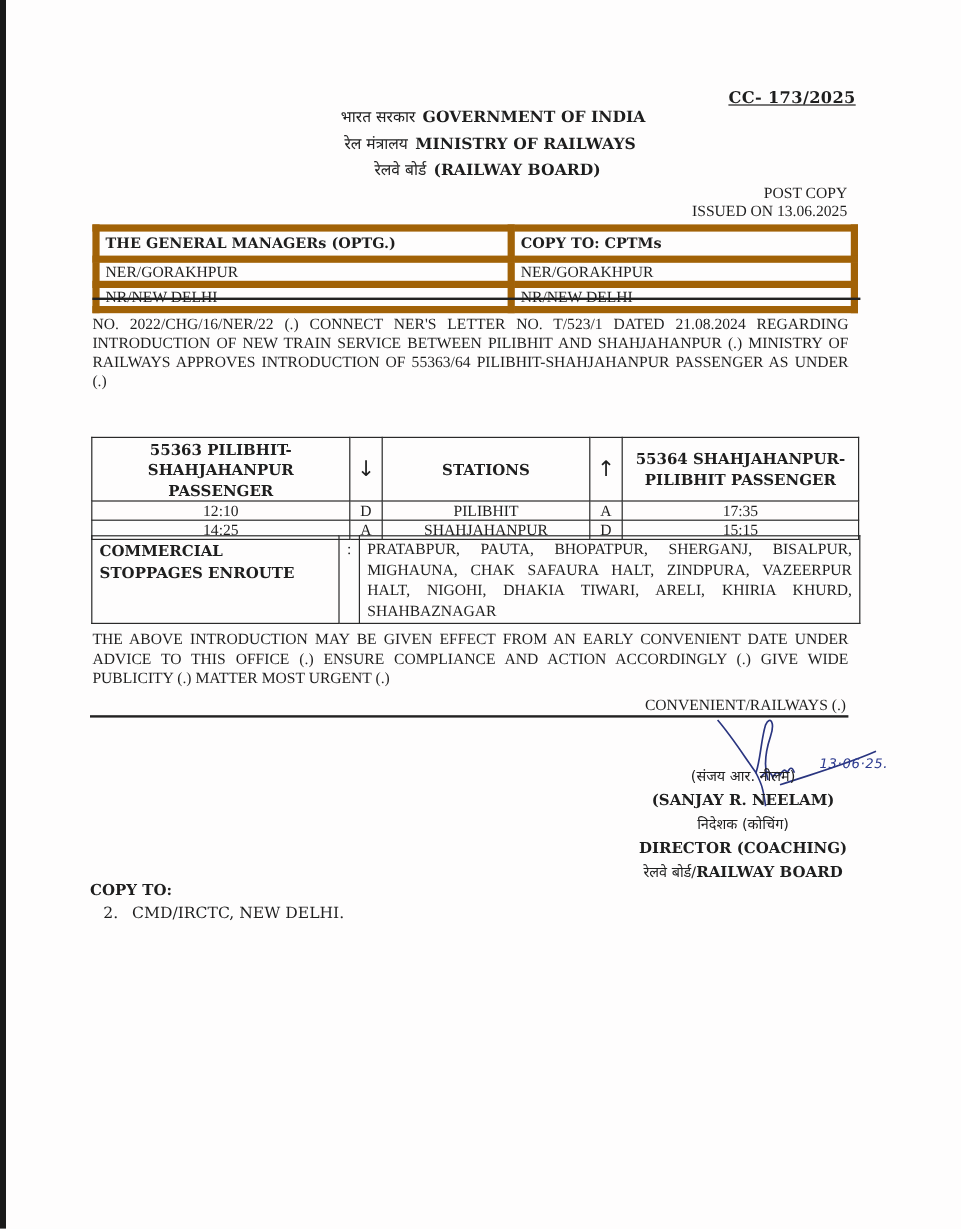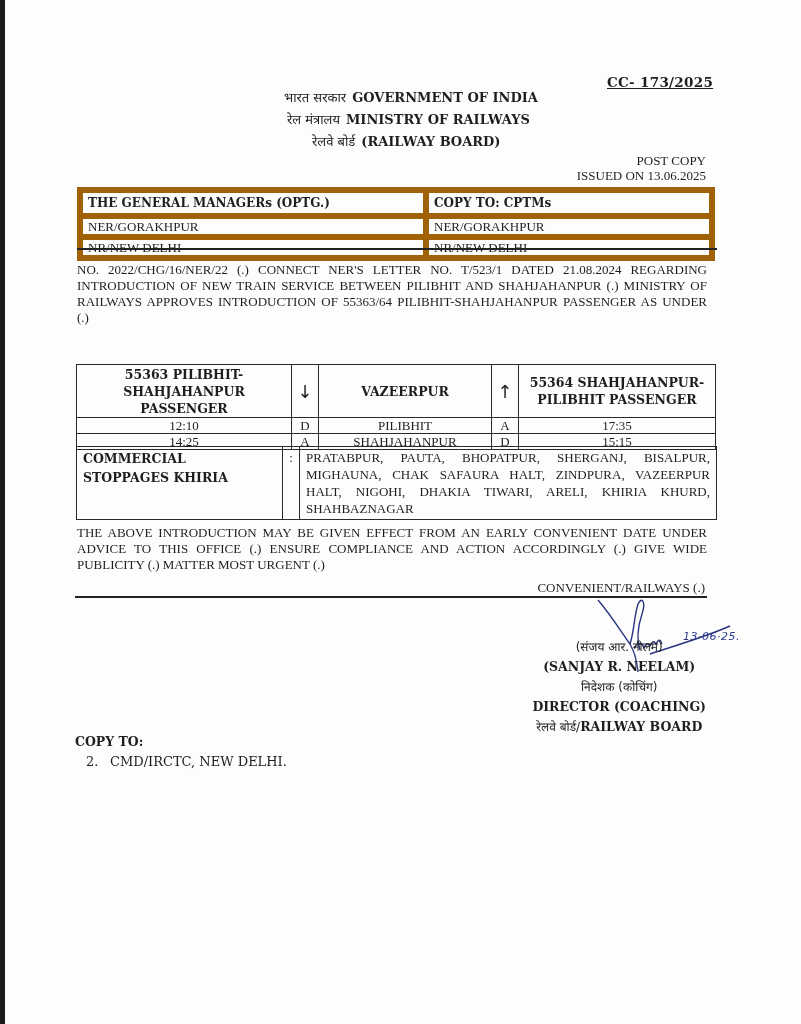--- a/index.html
+++ b/index.html
@@ -106,21 +106,21 @@
 
 <div class="abs rule rule1"></div>
 
 <div class="abs para para1">NO. 2022/CHG/16/NER/22 (.) CONNECT NER'S LETTER NO. T/523/1  DATED 21.08.2024 REGARDING INTRODUCTION OF NEW TRAIN SERVICE BETWEEN PILIBHIT AND SHAHJAHANPUR (.) MINISTRY OF RAILWAYS APPROVES INTRODUCTION OF 55363/64 PILIBHIT-SHAHJAHANPUR PASSENGER AS UNDER (.)</div>
 
 <table class="abs tt">
   <tbody>
       <tr>
     <td class="th c1">55363 PILIBHIT-SHAHJAHANPUR PASSENGER</td>
     <td class="arrow c2">↓</td>
-    <td class="th c3">VAZEERPUR</td>
+    <td class="th c3">STATIONS</td>
     <td class="arrow c4">↑</td>
     <td class="th c5">55364 SHAHJAHANPUR-PILIBHIT PASSENGER</td>
   </tr>
   <tr>
     <td>12:10</td>
     <td>D</td>
     <td>PILIBHIT</td>
     <td>A</td>
     <td>17:35</td>
   </tr>
@@ -130,21 +130,21 @@
     <td>SHAHJAHANPUR</td>
     <td>D</td>
     <td>15:15</td>
   </tr>
 </tbody>
   </table>
 
 <table class="abs stops">
   <tbody>
       <tr>
-    <td class="lbl">COMMERCIAL STOPPAGES KHIRIA</td>
+    <td class="lbl">COMMERCIAL STOPPAGES ENROUTE</td>
     <td class="colon">:</td>
     <td class="val">PRATABPUR, PAUTA, BHOPATPUR, SHERGANJ, BISALPUR, MIGHAUNA, CHAK SAFAURA HALT, ZINDPURA, VAZEERPUR HALT, NIGOHI, DHAKIA TIWARI, ARELI, KHIRIA KHURD, SHAHBAZNAGAR</td>
   </tr>
 </tbody>
   </table>
 
 <div class="abs para para2">THE ABOVE INTRODUCTION MAY BE GIVEN EFFECT FROM AN EARLY CONVENIENT DATE UNDER ADVICE TO THIS OFFICE (.) ENSURE COMPLIANCE AND ACTION ACCORDINGLY (.) GIVE WIDE PUBLICITY (.) MATTER MOST URGENT (.)</div>
 
 <div class="abs parsu">CONVENIENT/RAILWAYS (.)</div>
 <div class="abs rule rule2"></div>

